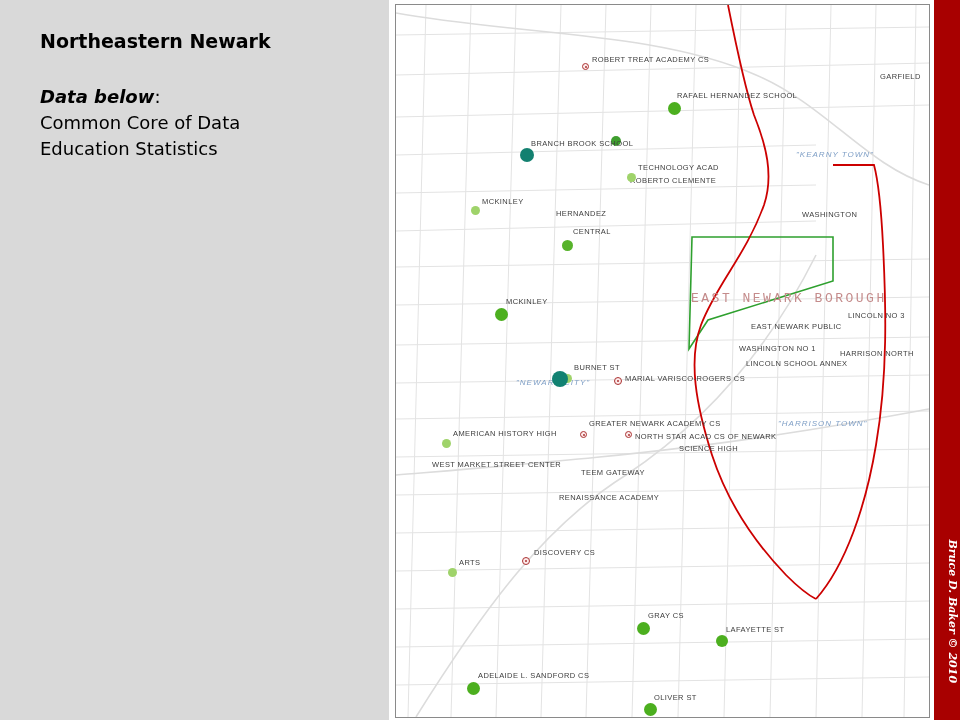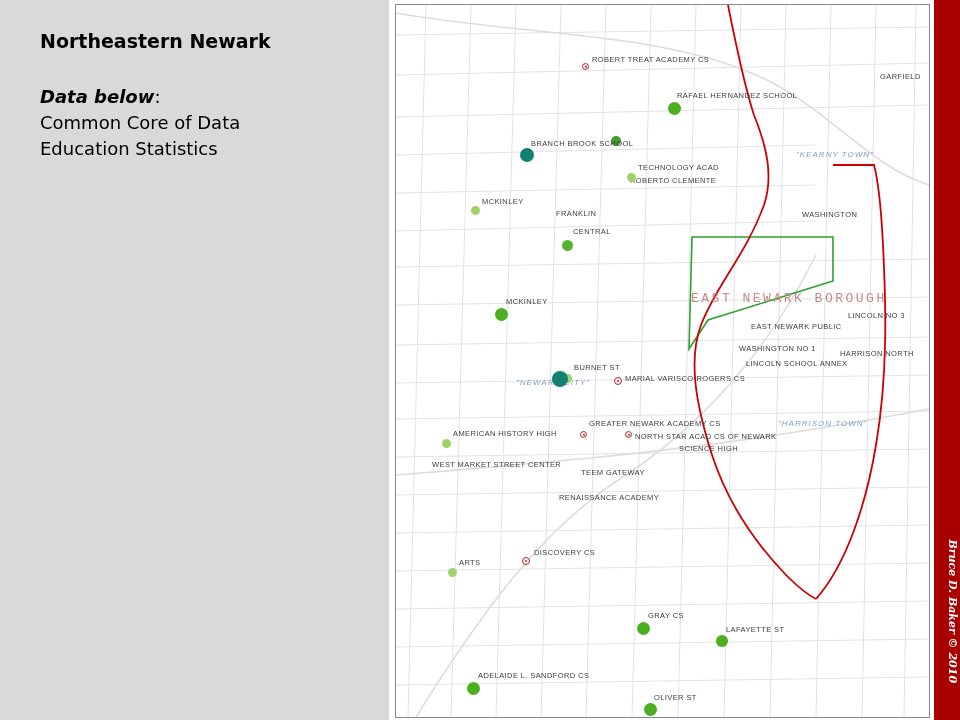--- a/index.html
+++ b/index.html
@@ -112,21 +112,21 @@
     <div class="dot" style="left:124px;top:143px;width:14px;height:14px;background:#138070;"></div>
     <div class="maplabel" style="left:135px;top:134px;">BRANCH BROOK SCHOOL</div>
 
     <div class="dot" style="left:231px;top:168px;width:9px;height:9px;background:#9fd36a;"></div>
     <div class="maplabel" style="left:242px;top:158px;">TECHNOLOGY ACAD</div>
 
     <div class="dot" style="left:75px;top:201px;width:9px;height:9px;background:#9fd36a;"></div>
     <div class="maplabel" style="left:86px;top:192px;">MCKINLEY</div>
 
     <div class="maplabel" style="left:406px;top:205px;">WASHINGTON</div>
-    <div class="maplabel" style="left:160px;top:204px;">FRANKLIN</div>
+    <div class="maplabel" style="left:160px;top:204px;">HERNANDEZ</div>
 
     <div class="dot" style="left:166px;top:235px;width:11px;height:11px;background:#57b32b;"></div>
     <div class="maplabel" style="left:177px;top:222px;">CENTRAL</div>
 
     <div class="dot" style="left:99px;top:303px;width:13px;height:13px;background:#4caf1f;"></div>
     <div class="maplabel" style="left:110px;top:292px;">MCKINLEY</div>
 
     <div class="maplabel" style="left:452px;top:306px;">LINCOLN NO 3</div>
     <div class="maplabel" style="left:355px;top:317px;">EAST NEWARK PUBLIC</div>
     <div class="maplabel" style="left:343px;top:339px;">WASHINGTON NO 1</div>

